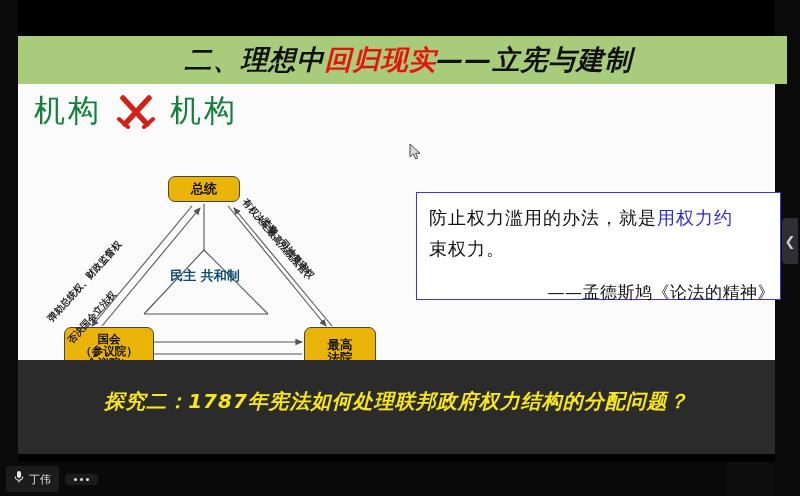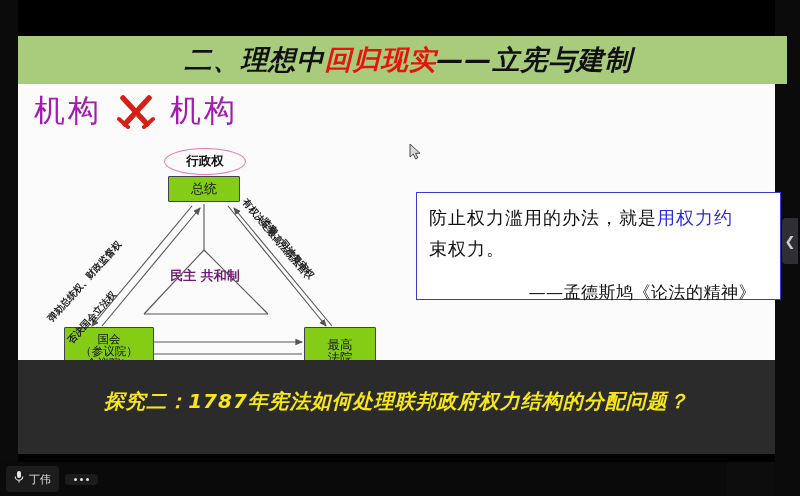--- a/index.html
+++ b/index.html
@@ -18,59 +18,59 @@
   .title-band{position:absolute;left:0;top:36px;width:100%;height:48px;background:#a8cc7c;
               display:flex;align-items:center;justify-content:center;overflow:hidden;padding-left:12px;}
   .title-text{font-family:"DejaVu Sans","Liberation Sans",sans-serif;font-size:27px;font-weight:bold;
               color:#111;letter-spacing:1px;white-space:nowrap;font-style:italic;}
   .title-text .red{color:#e8140c;}
 
   .slide-white{position:absolute;left:0;top:84px;width:100%;height:284px;background:#fbfbfb;}
 
   
   .heading-row{position:absolute;left:16px;top:6px;display:flex;align-items:center;gap:14px;}
-  .heading-word{font-family:"DejaVu Sans","Liberation Sans",sans-serif;font-size:31px;color:#a21caf;
+  .heading-word{font-family:"DejaVu Sans","Liberation Sans",sans-serif;font-size:31px;color:#15803d;
                  letter-spacing:3px;}
   .swords{width:40px;height:36px;position:relative;display:block;}
 
   
   .hand-line{position:absolute;left:290px;top:25px;width:470px;color:#1e2fd0;font-size:13.5px;
              font-weight:bold;font-style:italic;font-family:"DejaVu Sans","Liberation Sans",sans-serif;
              letter-spacing:.5px;white-space:nowrap;}
 
   
   .quote-box{position:absolute;left:398px;top:108px;width:365px;height:108px;
-             border:1.6px solid #3a3ad0;background:#fff;box-sizing:border-box;padding:9px 24px 0 12px;}
+             border:1.6px solid #3a3ad0;background:#fff;box-sizing:border-box;padding:9px 5px 0 12px;}
   .quote-line{font-family:"DejaVu Serif","Liberation Serif",serif;font-size:18px;color:#111;
               line-height:31px;letter-spacing:1px;}
   .quote-line .blue{color:#2b2bdd;}
   .quote-src{font-family:"DejaVu Serif","Liberation Serif",serif;font-size:17px;color:#111;
              text-align:right;margin-top:17px;letter-spacing:.5px;}
 
   
   #diagram{position:absolute;left:14px;top:58px;width:370px;height:270px;}
   #diagram svg{position:absolute;left:0;top:0;}
-  .node{position:absolute;box-sizing:border-box;border:1.4px solid #444;border-radius:1px;
-        background:#84cc16;display:flex;flex-direction:column;align-items:center;justify-content:center;
-        font-family:"DejaVu Sans","Liberation Sans",sans-serif;font-weight:normal;color:#111;}
+  .node{position:absolute;box-sizing:border-box;border:1.4px solid #444;border-radius:7px;
+        background:#eab308;display:flex;flex-direction:column;align-items:center;justify-content:center;
+        font-family:"DejaVu Sans","Liberation Sans",sans-serif;font-weight:bold;color:#111;}
   .node span{display:block;line-height:1.05;}
   .n-president{left:136px;top:34px;width:72px;height:26px;font-size:13px;}
   .n-congress{left:32px;top:185px;width:90px;height:48px;font-size:11.5px;letter-spacing:0;}
   .n-court{left:272px;top:185px;width:72px;height:48px;font-size:12.5px;}
 
   .pill{position:absolute;border:1.5px solid #e87ab0;border-radius:50%;background:transparent;
         display:flex;align-items:center;justify-content:center;color:#111;font-weight:bold;
         font-family:"DejaVu Sans","Liberation Sans",sans-serif;font-size:12.5px;}
   .p-exec{left:132px;top:6px;width:80px;height:25px;}
   .p-legis{left:34px;top:235px;width:64px;height:22px;font-size:12px;}
   .p-judic{left:268px;top:235px;width:62px;height:22px;font-size:12px;}
 
   .center-label{position:absolute;left:123px;top:126px;width:100px;text-align:center;
                 font-family:"DejaVu Sans","Liberation Sans",sans-serif;font-weight:bold;
-                font-size:13px;color:#701a75;line-height:1.18;}
+                font-size:13px;color:#0c4a6e;line-height:1.18;}
 
   .elab{position:absolute;font-family:"DejaVu Sans","Liberation Sans",sans-serif;font-weight:bold;
         font-size:9.5px;color:#1d1d1d;white-space:nowrap;letter-spacing:0;}
   .e-l1{left:18px;top:172px;transform:rotate(-48deg);transform-origin:left center;}
   .e-l2{left:38px;top:194px;transform:rotate(-48deg);transform-origin:left center;}
   .e-r1{left:212px;top:52px;transform:rotate(50deg);transform-origin:left center;}
   .e-r2{left:231px;top:71px;transform:rotate(50deg);transform-origin:left center;}
   .e-b1{left:100px;top:200px;}
   .e-b2{left:136px;top:222px;}
 
@@ -157,21 +157,20 @@
             <line x1="100" y1="200" x2="270" y2="200" marker-end="url(#ah)"></line>
             <line x1="270" y1="212" x2="100" y2="212" marker-end="url(#ah)"></line>
 
             <line x1="172" y1="62" x2="172" y2="108"></line>
             <line x1="172" y1="108" x2="112" y2="172"></line>
             <line x1="172" y1="108" x2="236" y2="172"></line>
             <line x1="112" y1="172" x2="236" y2="172"></line>
           </g>
         </svg>
 
-        <div class="pill p-exec">行政权</div>
         <div class="node n-president">
           <span>总统</span>
         </div>
 
         <div class="center-label">
           <span>民主</span>
           <span>共和制</span>
         </div>
 
         <div class="node n-congress">

